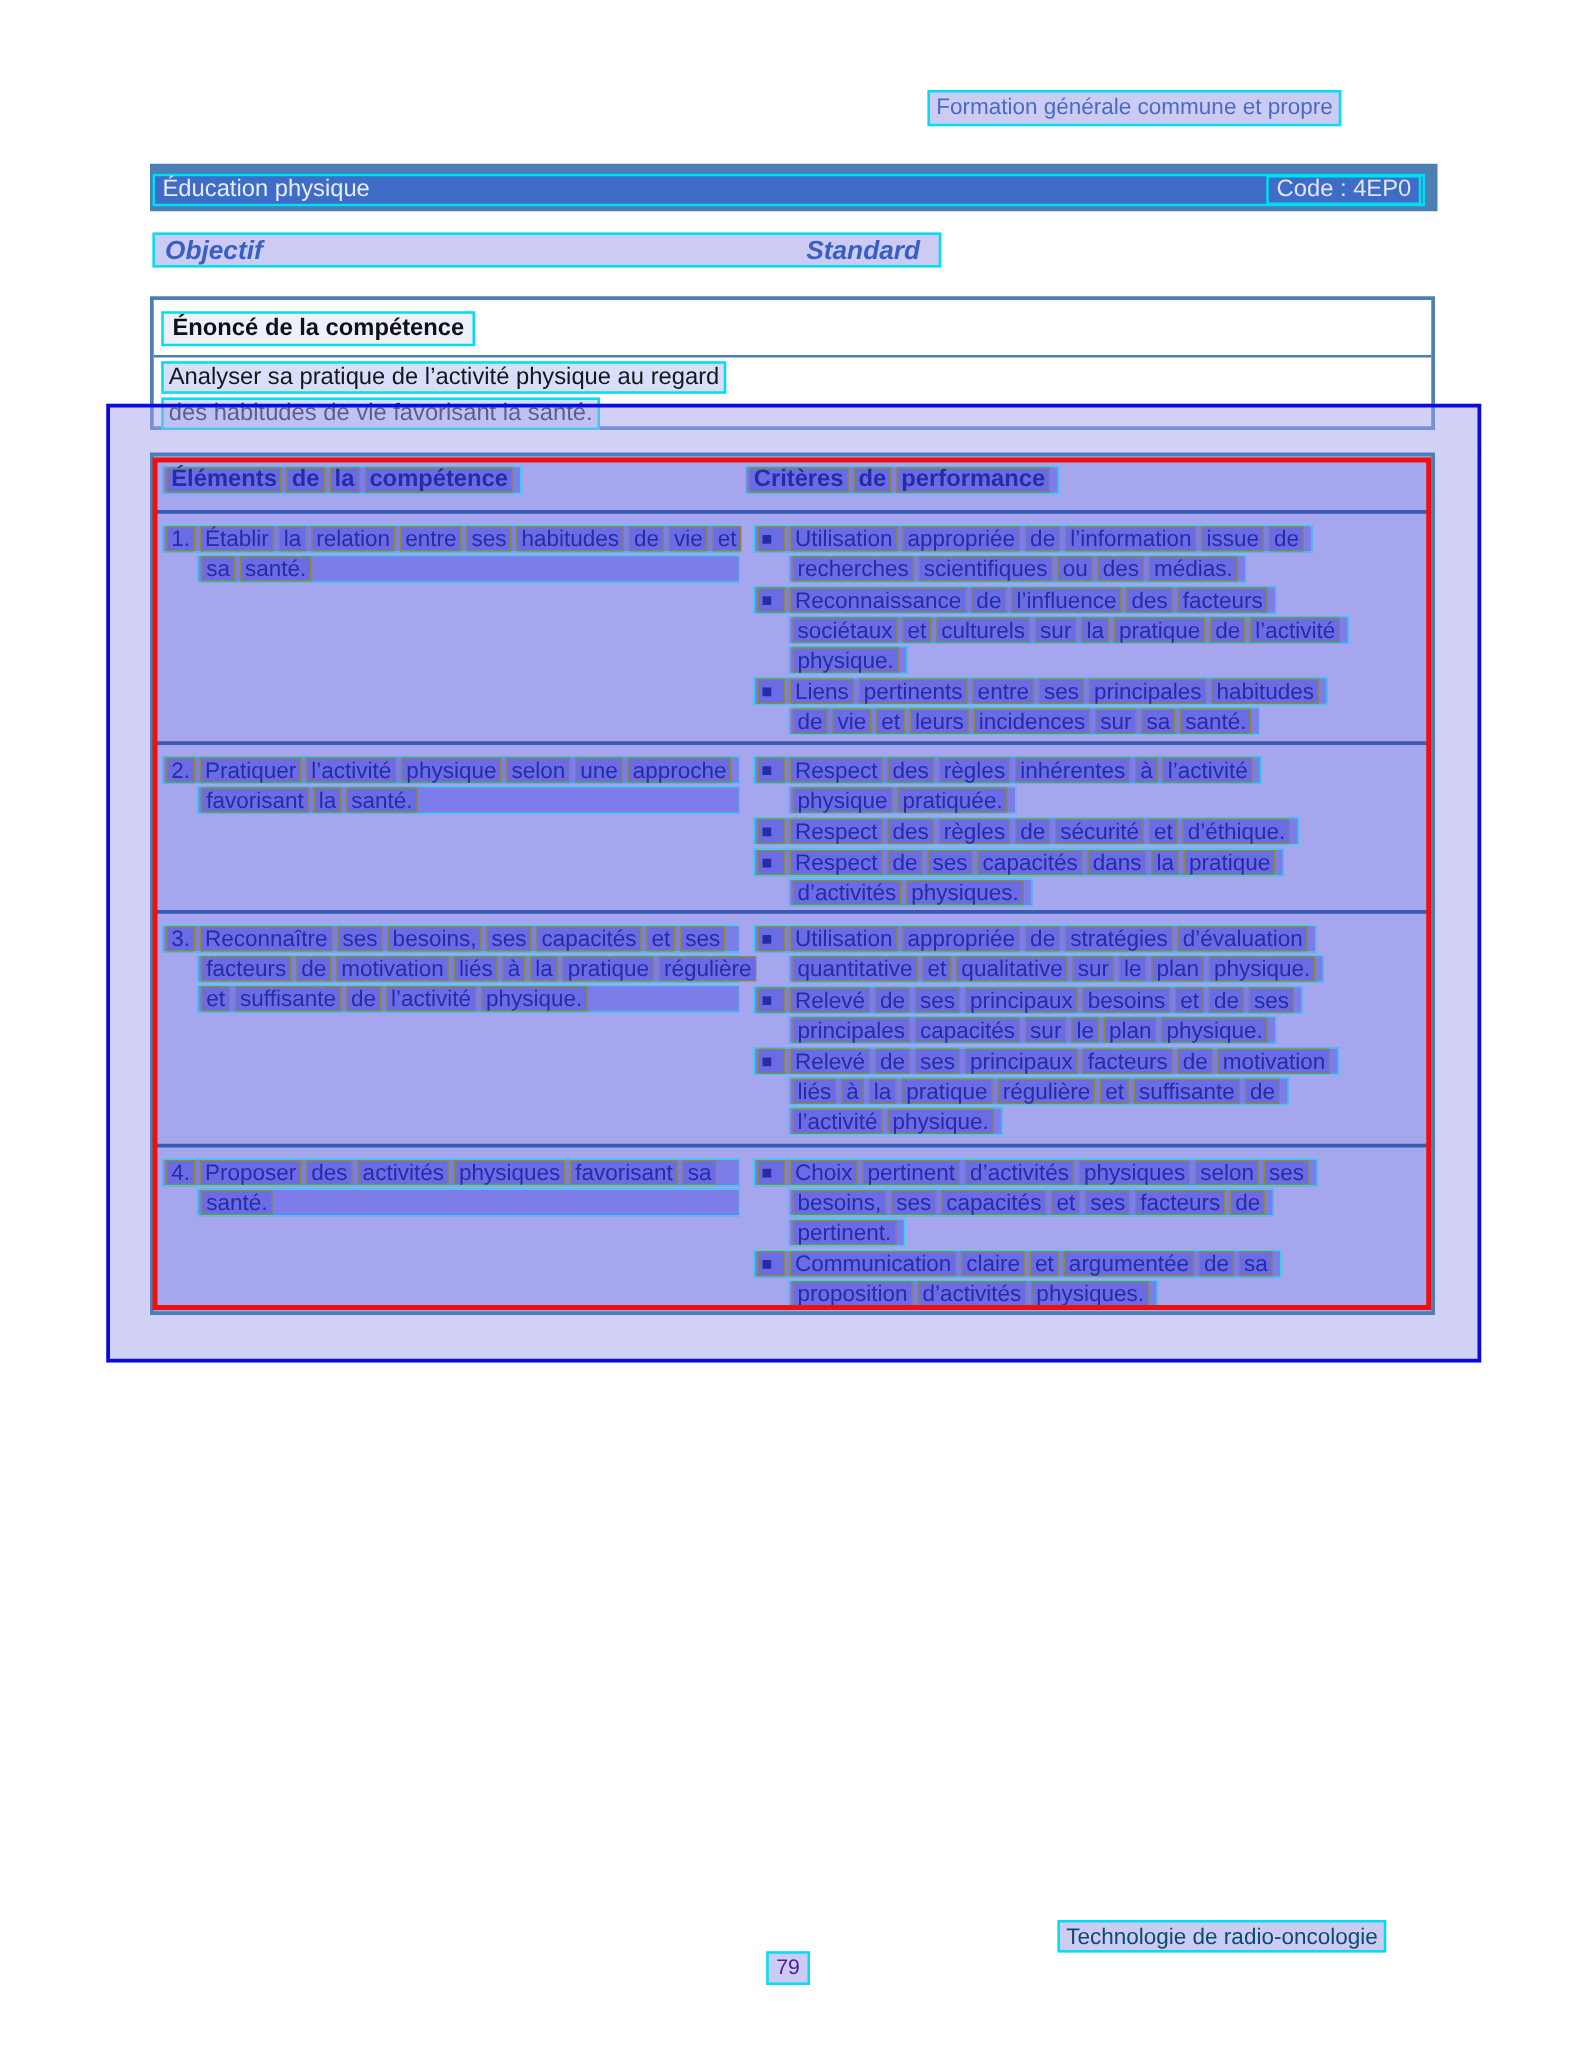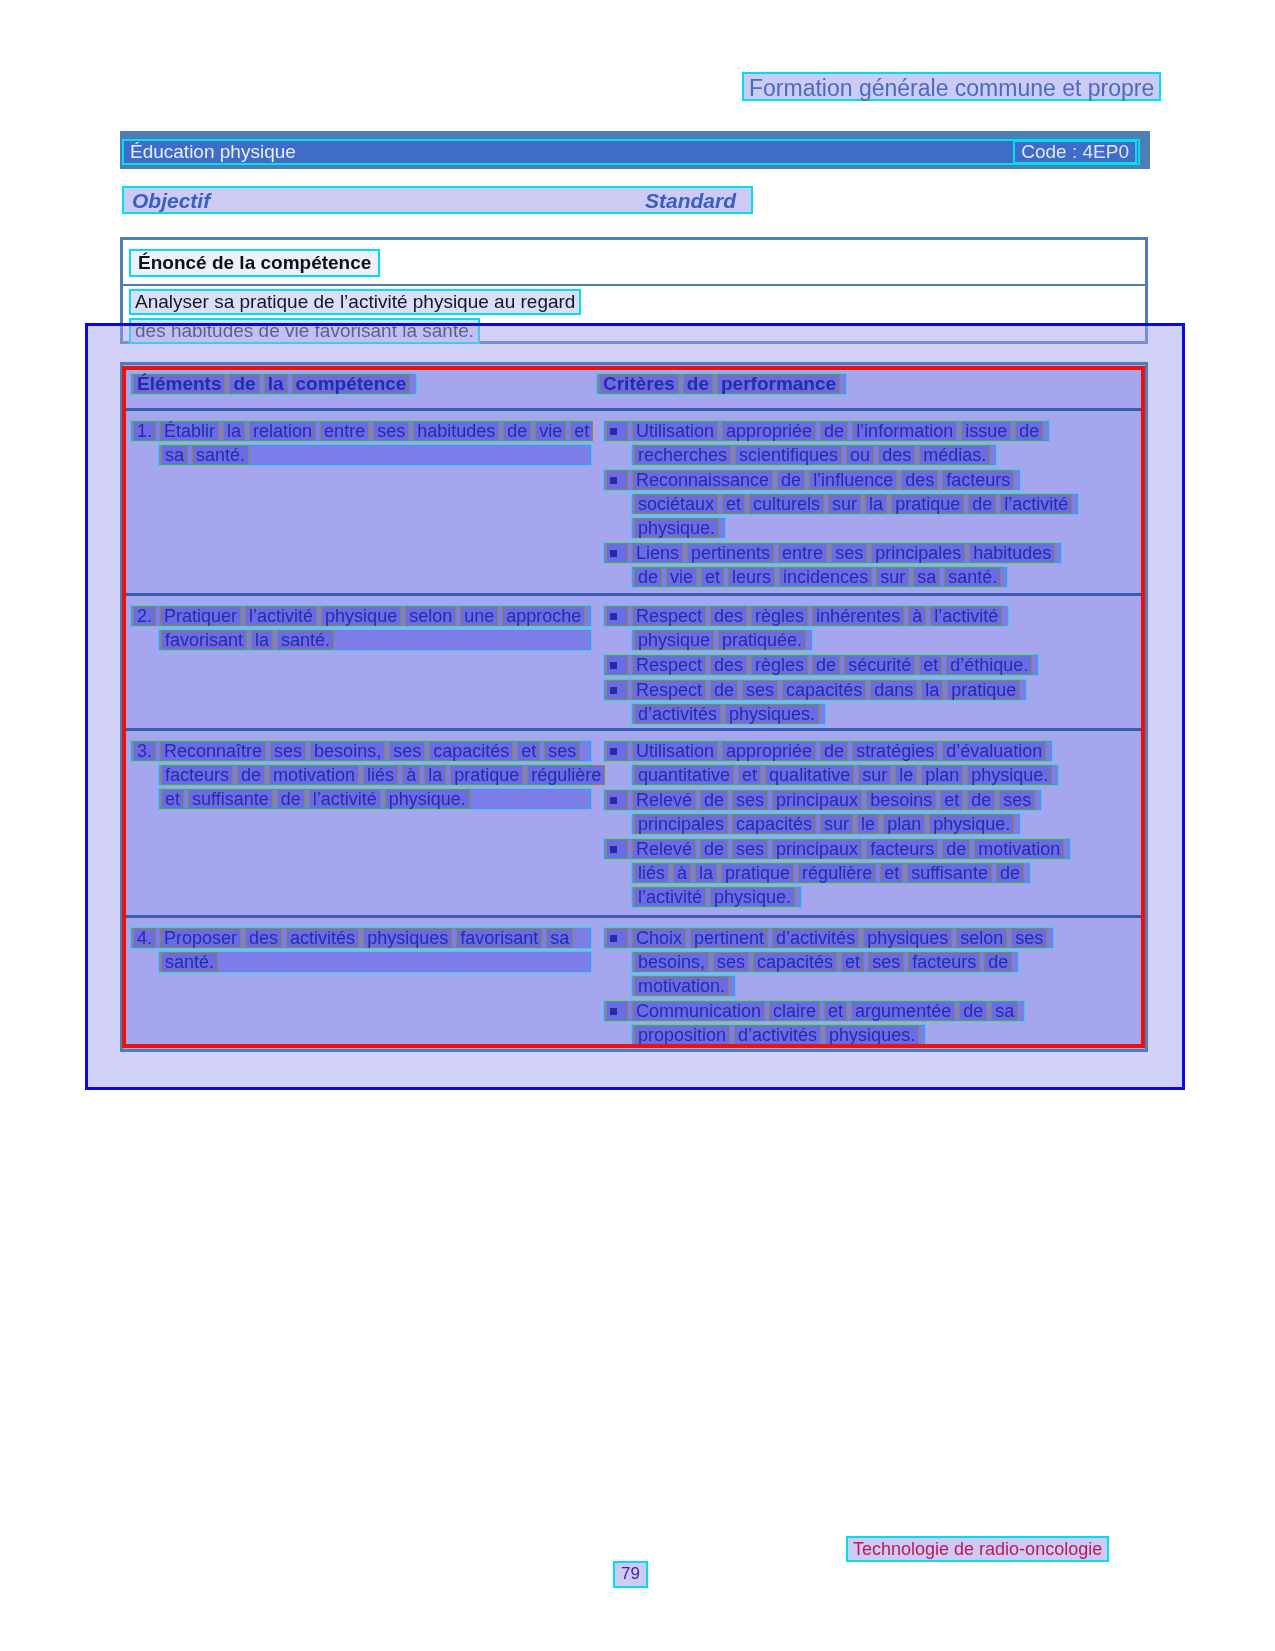--- a/index.html
+++ b/index.html
@@ -1,21 +1,21 @@
 <!DOCTYPE html>
 <html><head>
 <meta charset="utf-8">
 <style>
   html,body{margin:0;padding:0;background:#ffffff;}
   .page{position:relative;width:1275px;height:1651px;background:#fff;overflow:hidden;
         font-family:"Liberation Sans",sans-serif;}
   .abs{position:absolute;}
   
   .hl{background:#cbcbf4;border:2px solid #00dff2;box-sizing:border-box;}
-  .note-top{left:742px;top:72px;height:29px;padding:1px 5px;font-size:23px;color:#4a6cc0;white-space:nowrap;}
+  .note-top{left:742px;top:72px;height:29px;padding:1px 5px;font-size:18px;color:#4a6cc0;white-space:nowrap;}
   
   .title-bar{left:120px;top:131px;width:1030px;height:38px;background:#4d7fb5;}
   .title-row{position:absolute;left:2px;top:8px;width:1018px;height:26px;background:#3f6cc6;
              border:2px solid #00dff2;box-sizing:border-box;display:flex;align-items:center;
              justify-content:space-between;padding-left:6px;overflow:visible;}
   .title-row .ttl{color:#e8ecf8;font-size:19px;white-space:nowrap;}
   .code-box{border:2px solid #00dff2;box-sizing:border-box;height:24px;display:flex;align-items:center;
             padding:0 6px;color:#dfe5f5;font-size:19px;white-space:nowrap;margin-right:1px;}
   
   .obj-std{left:122px;top:186px;width:631px;height:28px;background:#cbcbf4;border:2px solid #00dff2;
@@ -57,21 +57,21 @@
   .activites .head{height:45px;border-bottom:2px solid #4d7fb5;box-sizing:border-box;}
   .activites .head .hbx{display:inline-block;margin:8px 0 0 6px;background:#cbcbf4;border:2px solid #00dff2;
                         padding:1px 7px;font-size:19px;font-weight:bold;color:#101018;white-space:nowrap;}
   .frow{display:table;margin:4px 0 0 6px;background:#cbcbf4;border:2px solid #00dff2;
         padding:0 5px;font-size:19px;line-height:22px;color:#1a2430;white-space:nowrap;}
   .frow .fvalue{display:inline-block;}
   .frow.f0 .fvalue{margin-left:33px;}
   .frow.f1 .fvalue{margin-left:6px;}
   .frow.f2 .fvalue{margin-left:78px;}
   
-  .footer-note{left:846px;top:1536px;height:26px;padding:1px 5px;font-size:18px;color:#be185d;white-space:nowrap;}
+  .footer-note{left:846px;top:1536px;height:26px;padding:1px 5px;font-size:18px;color:#0c4a6e;white-space:nowrap;}
   .page-num{left:613px;top:1561px;height:27px;padding:1px 6px;font-size:17px;color:#4c1d95;}
   
   .ovf{position:absolute;background:rgba(163,163,240,0.5);z-index:30;pointer-events:none;}
   .ov-top{left:85px;top:323px;width:1100px;height:39px;}
   .ov-left{left:85px;top:362px;width:35px;height:690px;}
   .ov-right{left:1148px;top:362px;width:37px;height:690px;}
   .ov-bottom{left:85px;top:1052px;width:1100px;height:38px;}
   .ov-border{position:absolute;left:85px;top:323px;width:1100px;height:767px;border:3px solid #0a0adf;
              box-sizing:border-box;z-index:45;pointer-events:none;}
   .red-box{position:absolute;left:122px;top:366px;width:1023px;height:682px;border:4px solid #ee0f0f;
@@ -417,21 +417,21 @@
             <div class="tl ind">
               <span class="w">besoins,</span>
               <span class="w">ses</span>
               <span class="w">capacités</span>
               <span class="w">et</span>
               <span class="w">ses</span>
               <span class="w">facteurs</span>
               <span class="w">de</span>
             </div>
             <div class="tl ind">
-              <span class="w">motivation.</span>
+              <span class="w">pertinent.</span>
             </div>
           </div>
           <div class="crit">
             <div class="tl">
               <span class="w bw">
                 <span class="dot"></span>
               </span>
               <span class="w">Communication</span>
               <span class="w">claire</span>
               <span class="w">et</span>

